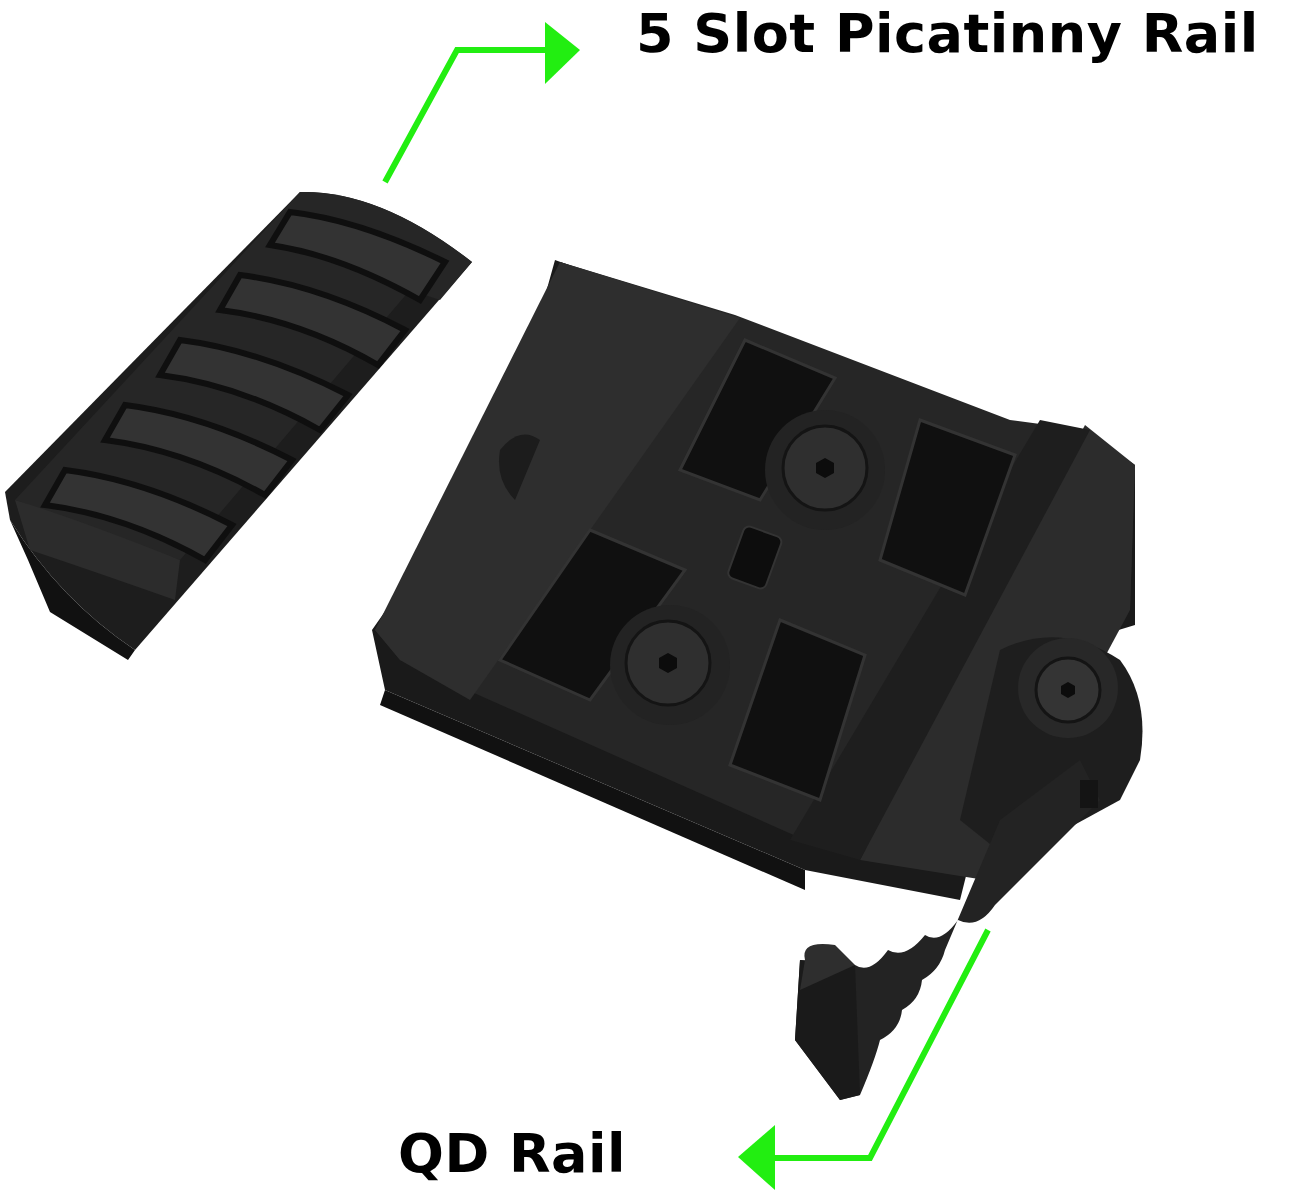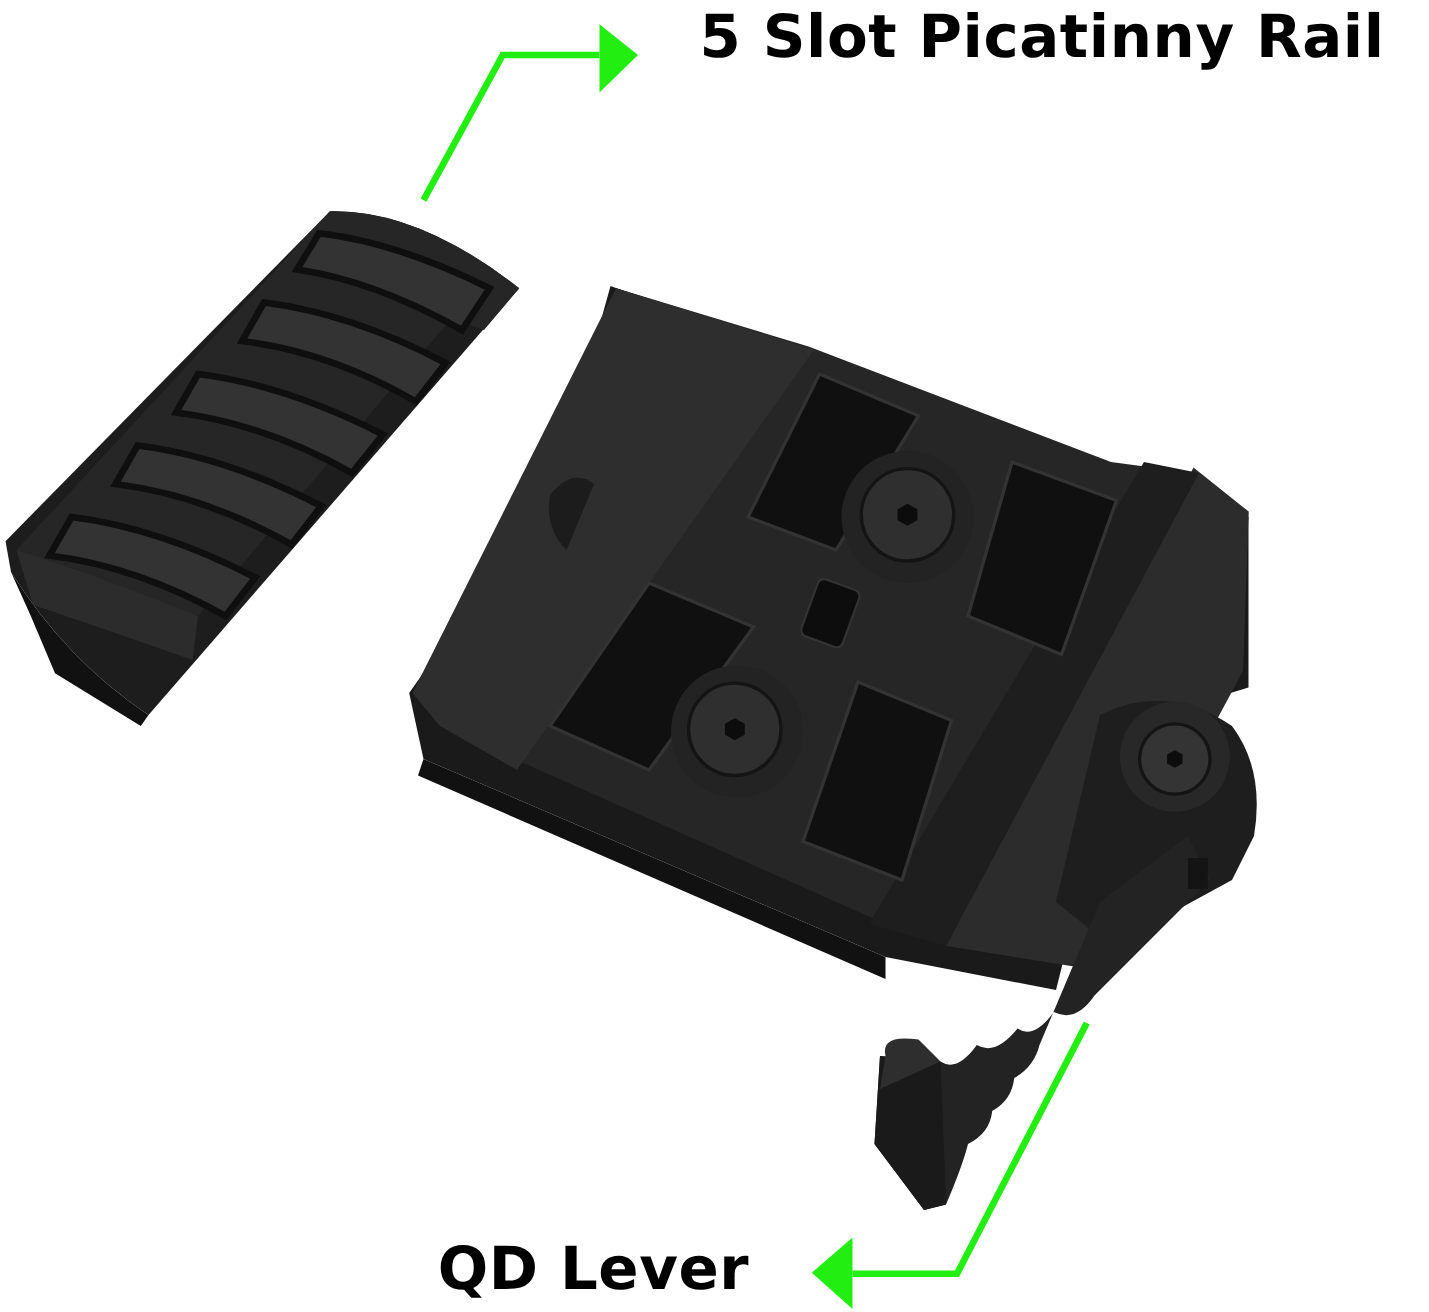--- a/index.html
+++ b/index.html
@@ -94,13 +94,13 @@
     <polyline points="385,182 457,50 545,50" fill="none" stroke="#22ee11" stroke-width="6"></polyline>
     <polygon points="545,22 580,50 545,84" fill="#22ee11"></polygon>
   </g>
   <g>
     <polyline points="988,930 870,1158 775,1158" fill="none" stroke="#22ee11" stroke-width="6"></polyline>
     <polygon points="775,1125 738,1157 775,1190" fill="#22ee11"></polygon>
   </g>
 </svg>
 
 <div class="label" id="label-top">5 Slot Picatinny Rail</div>
-<div class="label" id="label-bottom">QD Lever</div>
+<div class="label" id="label-bottom">QD Rail</div>
 
 </body></html>

